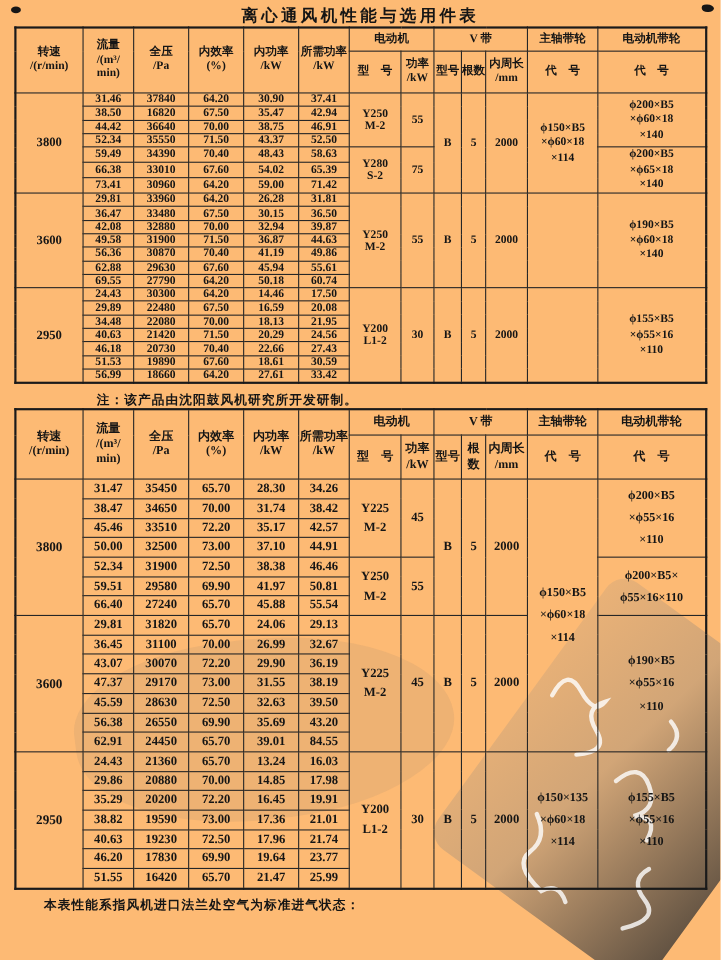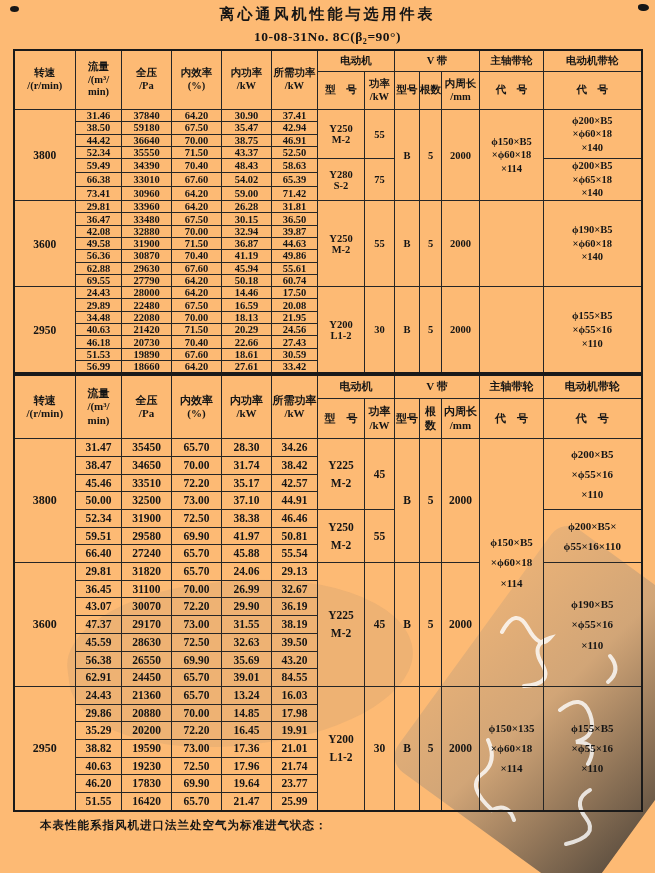--- a/index.html
+++ b/index.html
@@ -61,21 +61,20 @@
       <path d="M62 72 q14 -26 26 -4 t22 10 q-20 6 -8 26 t-18 22"></path>
       <path d="M120 150 q22 -18 30 4 t-14 28 q24 0 12 22"></path>
       <path d="M48 180 q10 22 -6 34 t10 36 q16 -8 22 10"></path>
       <path d="M150 230 q-18 10 -4 28 t-20 26"></path>
       <path d="M170 96 q12 14 -2 26"></path>
     </g>
   </svg>
 
   <div class="content">
     <div class="doc-title">离心通风机性能与选用件表</div>
-    <div class="subtitle">10-08-31No. 8C(β₂=90°)</div>
     <div id="table1-mount">
         <table class="perf t1">
           <colgroup>
             <col style="width: 62px;">
             <col style="width: 46px;">
             <col style="width: 50px;">
             <col style="width: 50px;">
             <col style="width: 50px;">
             <col style="width: 46px;">
             <col style="width: 47px;">
@@ -134,21 +133,21 @@
               <td class="cell-vbelt-length" rowspan="7">2000</td>
               <td class="cell-main-pulley" rowspan="7">ϕ150×B5
 ×ϕ60×18
 ×114</td>
               <td class="cell-motor-pulley" rowspan="4">ϕ200×B5
 ×ϕ60×18
 ×140</td>
             </tr>
             <tr>
               <td class="cell-flow">38.50</td>
-              <td class="cell-pressure">59180</td>
+              <td class="cell-pressure">16820</td>
               <td class="cell-efficiency">67.50</td>
               <td class="cell-int-power">35.47</td>
               <td class="cell-req-power">42.94</td>
             </tr>
             <tr>
               <td class="cell-flow">44.42</td>
               <td class="cell-pressure">36640</td>
               <td class="cell-efficiency">70.00</td>
               <td class="cell-int-power">38.75</td>
               <td class="cell-req-power">46.91</td>
@@ -243,21 +242,21 @@
             <tr>
               <td class="cell-flow">69.55</td>
               <td class="cell-pressure">27790</td>
               <td class="cell-efficiency">64.20</td>
               <td class="cell-int-power">50.18</td>
               <td class="cell-req-power">60.74</td>
             </tr>
             <tr>
               <td class="cell-speed" rowspan="7">2950</td>
               <td class="cell-flow">24.43</td>
-              <td class="cell-pressure">28000</td>
+              <td class="cell-pressure">30300</td>
               <td class="cell-efficiency">64.20</td>
               <td class="cell-int-power">14.46</td>
               <td class="cell-req-power">17.50</td>
               <td class="cell-motor-model" rowspan="7">Y200
 L1-2</td>
               <td class="cell-motor-power" rowspan="7">30</td>
               <td class="cell-vbelt-model" rowspan="7">B</td>
               <td class="cell-vbelt-count" rowspan="7">5</td>
               <td class="cell-vbelt-length" rowspan="7">2000</td>
               <td class="cell-main-pulley" rowspan="7"></td>
@@ -303,20 +302,21 @@
             <tr>
               <td class="cell-flow">56.99</td>
               <td class="cell-pressure">18660</td>
               <td class="cell-efficiency">64.20</td>
               <td class="cell-int-power">27.61</td>
               <td class="cell-req-power">33.42</td>
             </tr>
           </tbody>
         </table>
       </div>
+    <div class="note">注：该产品由沈阳鼓风机研究所开发研制。</div>
     <div id="table2-mount">
         <table class="perf t2">
           <colgroup>
             <col style="width: 62px;">
             <col style="width: 46px;">
             <col style="width: 50px;">
             <col style="width: 50px;">
             <col style="width: 50px;">
             <col style="width: 46px;">
             <col style="width: 47px;">

